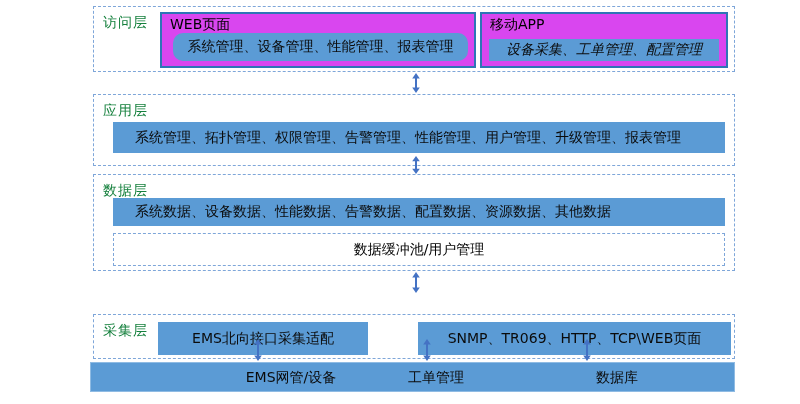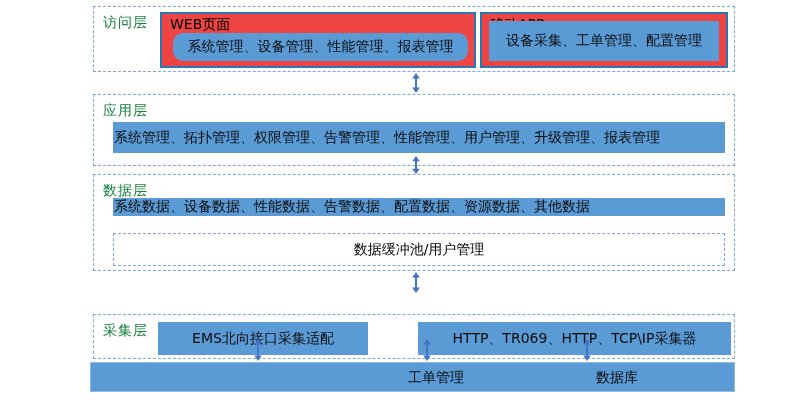--- a/index.html
+++ b/index.html
@@ -2,26 +2,26 @@
 <html><head>
 <meta charset="utf-8">
 <style>
   html,body{margin:0;padding:0;background:#ffffff;}
   body{font-family:"DejaVu Sans","Liberation Sans",sans-serif;color:#000;}
   .canvas{position:relative;width:800px;height:404px;background:#fff;overflow:hidden;}
 
   .layer{position:absolute;border:1px dashed #7ea6d9;background:#fff;box-sizing:border-box;}
   .layer-label{position:absolute;left:9px;top:7px;font-size:14px;color:#15803d;letter-spacing:1px;white-space:nowrap;}
 
-  .solid-box{position:absolute;background:#ef4444;border:2px solid #2e75b6;box-sizing:border-box;padding-left:24px;}
+  .solid-box{position:absolute;background:#d946ef;border:2px solid #2e75b6;box-sizing:border-box;padding-left:24px;}
   .solid-box .box-title{position:absolute;left:8px;top:2px;font-size:14px;color:#000;white-space:nowrap;}
 
   .blue-bar{position:absolute;background:#5b9bd5;color:#0b0b0b;font-size:14px;
             display:flex;align-items:center;justify-content:center;box-sizing:border-box;white-space:nowrap;}
-  .blue-bar.left{justify-content:flex-start;padding-left:1px;}
+  .blue-bar.left{justify-content:flex-start;padding-left:22px;}
 
   .bus-box{position:absolute;border:1px dashed #7ea6d9;background:#fff;box-sizing:border-box;
            display:flex;align-items:center;justify-content:center;font-size:14px;color:#000;}
 
   .v-arrow{position:absolute;width:12px;}
   .v-arrow svg{display:block;width:100%;height:100%;}
 
   .bottom-bar{position:absolute;left:90px;top:362px;width:645px;height:30px;background:#5b9bd5;
               border:1px solid #8fbbe3;box-sizing:border-box;}
   .bottom-label{position:absolute;top:0;height:28px;line-height:28px;font-size:14px;color:#0b0b0b;
@@ -35,21 +35,21 @@
   <div class="layer" style="left:93px;top:6px;width:642px;height:66px;">
     <span class="layer-label">访问层</span>
 
     <div class="solid-box" style="left:66px;top:5px;width:316px;height:56px;">
       <span class="box-title">WEB页面</span>
       <div class="blue-bar" style="left:11px;right:6px;bottom:5px;height:28px;border-radius:10px;">系统管理、设备管理、性能管理、报表管理</div>
     </div>
 
     <div class="solid-box" style="left:386px;top:5px;width:248px;height:56px;">
       <span class="box-title">移动APP</span>
-      <div class="blue-bar" style="left:7px;right:7px;bottom:5px;height:40px;">设备采集、工单管理、配置管理</div>
+      <div class="blue-bar" style="left:7px;right:7px;bottom:5px;height:22px;font-style:italic;">设备采集、工单管理、配置管理</div>
     </div>
   </div>
 
   <div class="v-arrow" style="left:410px;top:73px;height:20px;">
     <svg viewBox="0 0 12 20">
         <line x1="6" y1="4" x2="6" y2="16" stroke="#4472c4" stroke-width="2"></line>
         <path d="M6 0 L2.2 5.4 L9.8 5.4 Z" fill="#4472c4"></path>
         <path d="M6 20 L2.2 14.6 L9.8 14.6 Z" fill="#4472c4"></path>
       </svg>
   </div>
@@ -62,36 +62,36 @@
   <div class="v-arrow" style="left:410px;top:156px;height:18px;">
     <svg viewBox="0 0 12 18">
         <line x1="6" y1="4" x2="6" y2="14" stroke="#4472c4" stroke-width="2"></line>
         <path d="M6 0 L2.2 5.2 L9.8 5.2 Z" fill="#4472c4"></path>
         <path d="M6 18 L2.2 12.8 L9.8 12.8 Z" fill="#4472c4"></path>
       </svg>
   </div>
 
   <div class="layer" style="left:93px;top:174px;width:642px;height:97px;">
     <span class="layer-label">数据层</span>
-    <div class="blue-bar left" style="left:19px;top:23px;width:612px;height:18px;">系统数据、设备数据、性能数据、告警数据、配置数据、资源数据、其他数据</div>
+    <div class="blue-bar left" style="left:19px;top:23px;width:612px;height:28px;">系统数据、设备数据、性能数据、告警数据、配置数据、资源数据、其他数据</div>
     <div class="bus-box" style="left:19px;top:58px;width:612px;height:33px;">数据缓冲池/用户管理</div>
   </div>
 
   <div class="v-arrow" style="left:410px;top:272px;height:21px;">
     <svg viewBox="0 0 12 21">
         <line x1="6" y1="4" x2="6" y2="17" stroke="#4472c4" stroke-width="2"></line>
         <path d="M6 0 L2.2 5.4 L9.8 5.4 Z" fill="#4472c4"></path>
         <path d="M6 21 L2.2 15.6 L9.8 15.6 Z" fill="#4472c4"></path>
       </svg>
   </div>
 
   <div class="layer" style="left:93px;top:294px;width:642px;height:45px;margin-top:20px;">
     <span class="layer-label">采集层</span>
     <div class="blue-bar" style="left:64px;top:7px;width:210px;height:33px;">EMS北向接口采集适配</div>
-    <div class="blue-bar" style="left:324px;top:7px;width:313px;height:33px;">HTTP、TR069、HTTP、TCP\IP采集器</div>
+    <div class="blue-bar" style="left:324px;top:7px;width:313px;height:33px;">SNMP、TR069、HTTP、TCP\WEB页面</div>
   </div>
 
   <div class="v-arrow" style="left:252px;top:339px;height:22px;">
     <svg viewBox="0 0 12 22">
         <line x1="6" y1="4" x2="6" y2="18" stroke="#4472c4" stroke-width="2"></line>
         <path d="M6 0 L2.2 5.4 L9.8 5.4 Z" fill="#4472c4"></path>
         <path d="M6 22 L2.2 16.6 L9.8 16.6 Z" fill="#4472c4"></path>
       </svg>
   </div>
   <div class="v-arrow" style="left:421px;top:339px;height:22px;">
@@ -103,17 +103,18 @@
   </div>
   <div class="v-arrow" style="left:581px;top:339px;height:22px;">
     <svg viewBox="0 0 12 22">
         <line x1="6" y1="4" x2="6" y2="18" stroke="#4472c4" stroke-width="2"></line>
         <path d="M6 0 L2.2 5.4 L9.8 5.4 Z" fill="#4472c4"></path>
         <path d="M6 22 L2.2 16.6 L9.8 16.6 Z" fill="#4472c4"></path>
       </svg>
   </div>
 
   <div class="bottom-bar">
+    <span class="bottom-label" style="left:200px;">EMS网管/设备</span>
     <span class="bottom-label" style="left:345px;">工单管理</span>
     <span class="bottom-label" style="left:526px;">数据库</span>
   </div>
 
 </div>
 
 </body></html>

